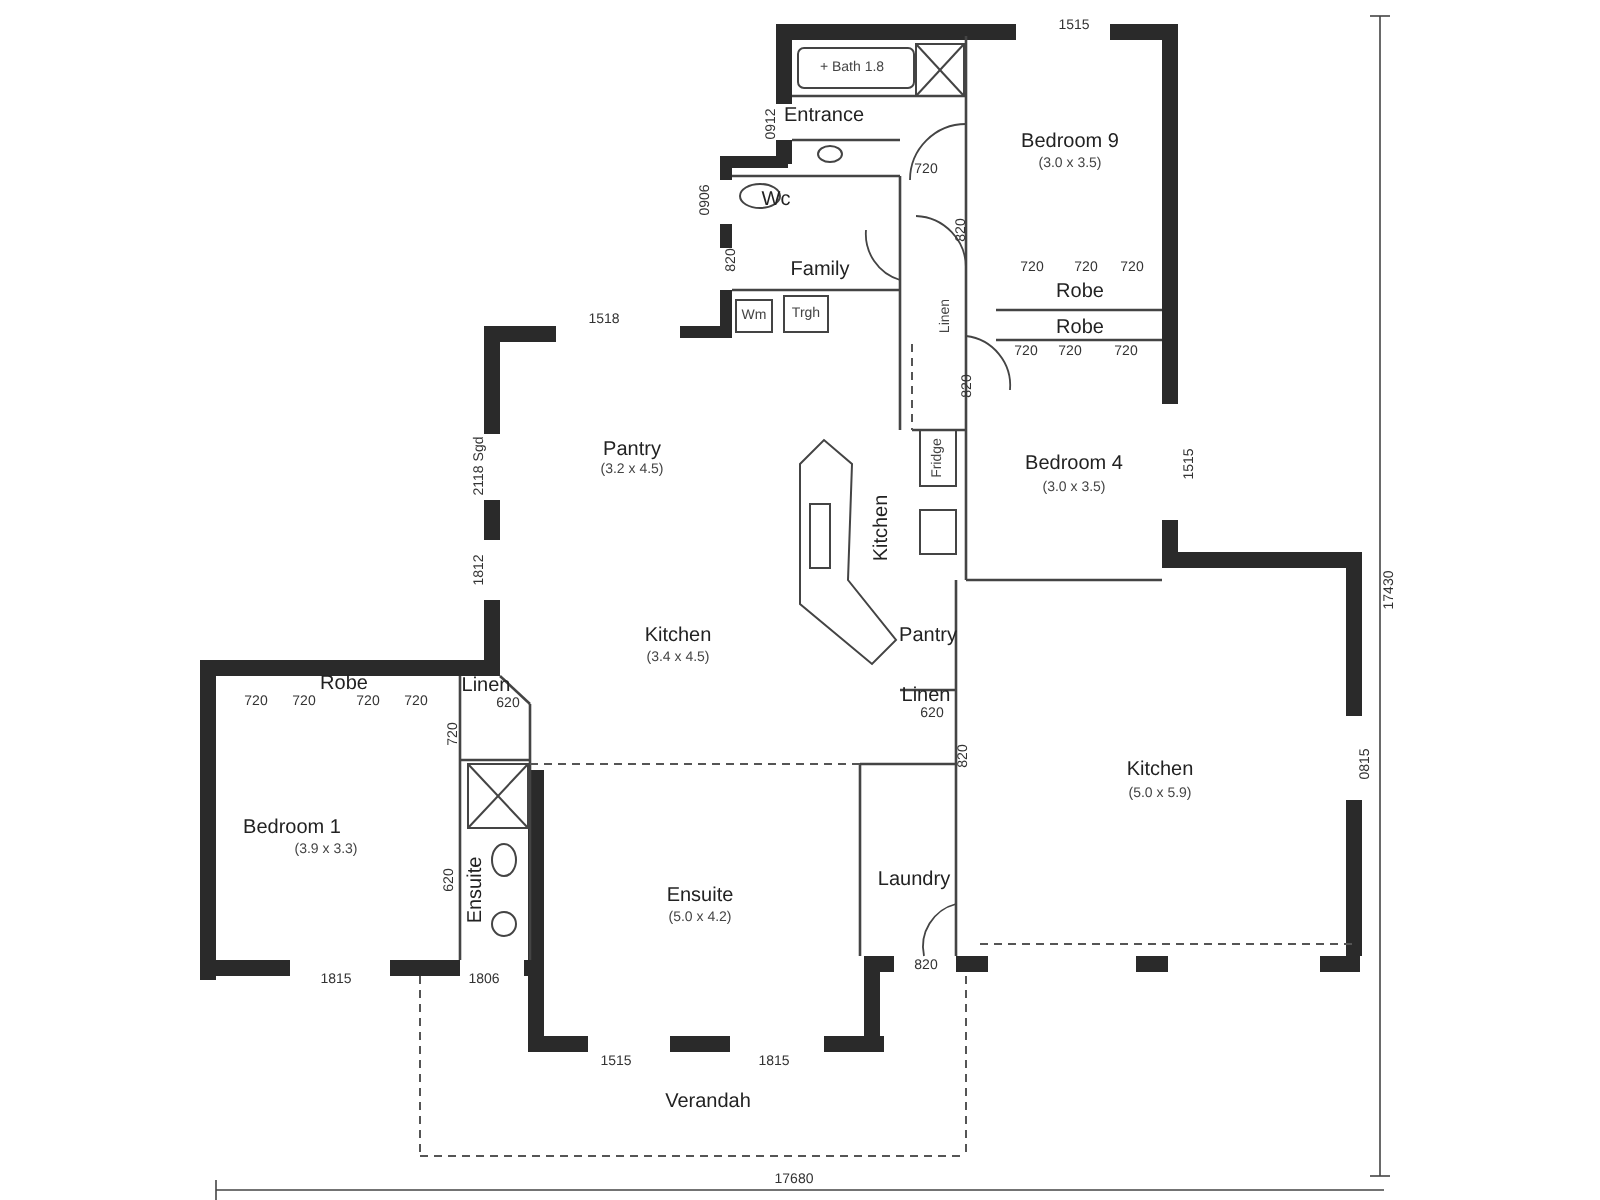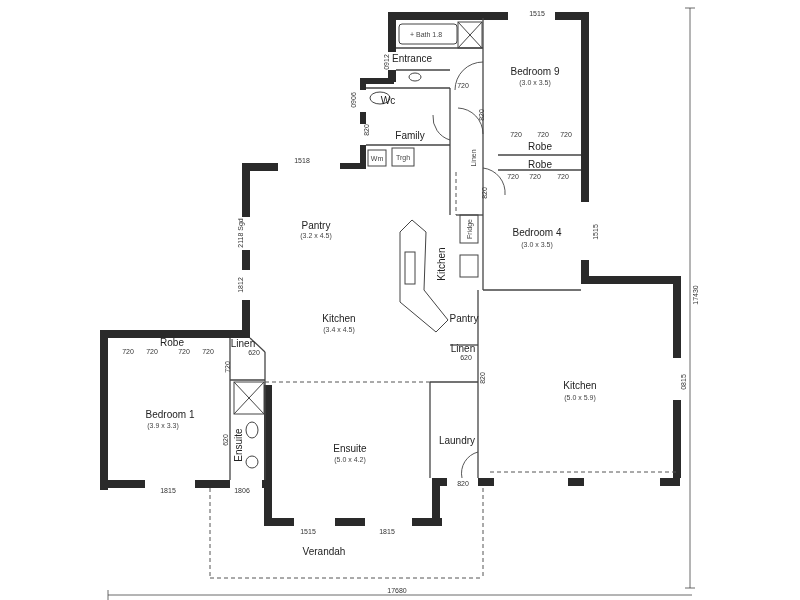--- a/index.html
+++ b/index.html
@@ -143,27 +143,27 @@
 <div class="lbl room rot" style="left:441px;top:264px">Kitchen</div>
 <div class="lbl sub rot" style="left:469px;top:229px">Fridge</div>
 <div class="lbl room" style="left:464px;top:318px">Pantry</div>
 <div class="lbl room" style="left:339px;top:318px">Kitchen</div>
 <div class="lbl sub" style="left:339px;top:329px">(3.4 x 4.5)</div>
 <div class="lbl room" style="left:463px;top:348px">Linen</div>
 <div class="lbl room" style="left:580px;top:385px">Kitchen</div>
 <div class="lbl sub" style="left:580px;top:397px">(5.0 x 5.9)</div>
 <div class="lbl room" style="left:172px;top:342px">Robe</div>
 <div class="lbl room" style="left:243px;top:343px">Linen</div>
-<div class="lbl room" style="left:170px;top:414px">Bedroom 1</div>
+<div class="lbl room" style="left:146px;top:414px">Bedroom 1</div>
 <div class="lbl sub" style="left:163px;top:425px">(3.9 x 3.3)</div>
 <div class="lbl room rot" style="left:238px;top:445px">Ensuite</div>
 <div class="lbl room" style="left:350px;top:448px">Ensuite</div>
 <div class="lbl sub" style="left:350px;top:459px">(5.0 x 4.2)</div>
 <div class="lbl room" style="left:457px;top:440px">Laundry</div>
-<div class="lbl room" style="left:324px;top:551px">Verandah</div>
+<div class="lbl room" style="left:354px;top:551px">Verandah</div>
 
 <div class="lbl sub" style="left:377px;top:158px">Wm</div>
 <div class="lbl sub" style="left:403px;top:157px">Trgh</div>
 
 <div class="lbl dim" style="left:537px;top:13px">1515</div>
 <div class="lbl dim rot" style="left:386px;top:62px">0912</div>
 <div class="lbl dim rot" style="left:353px;top:100px">0906</div>
 <div class="lbl dim" style="left:302px;top:160px">1518</div>
 <div class="lbl dim rot" style="left:240px;top:233px">2118 Sgd</div>
 <div class="lbl dim rot" style="left:240px;top:285px">1812</div>

